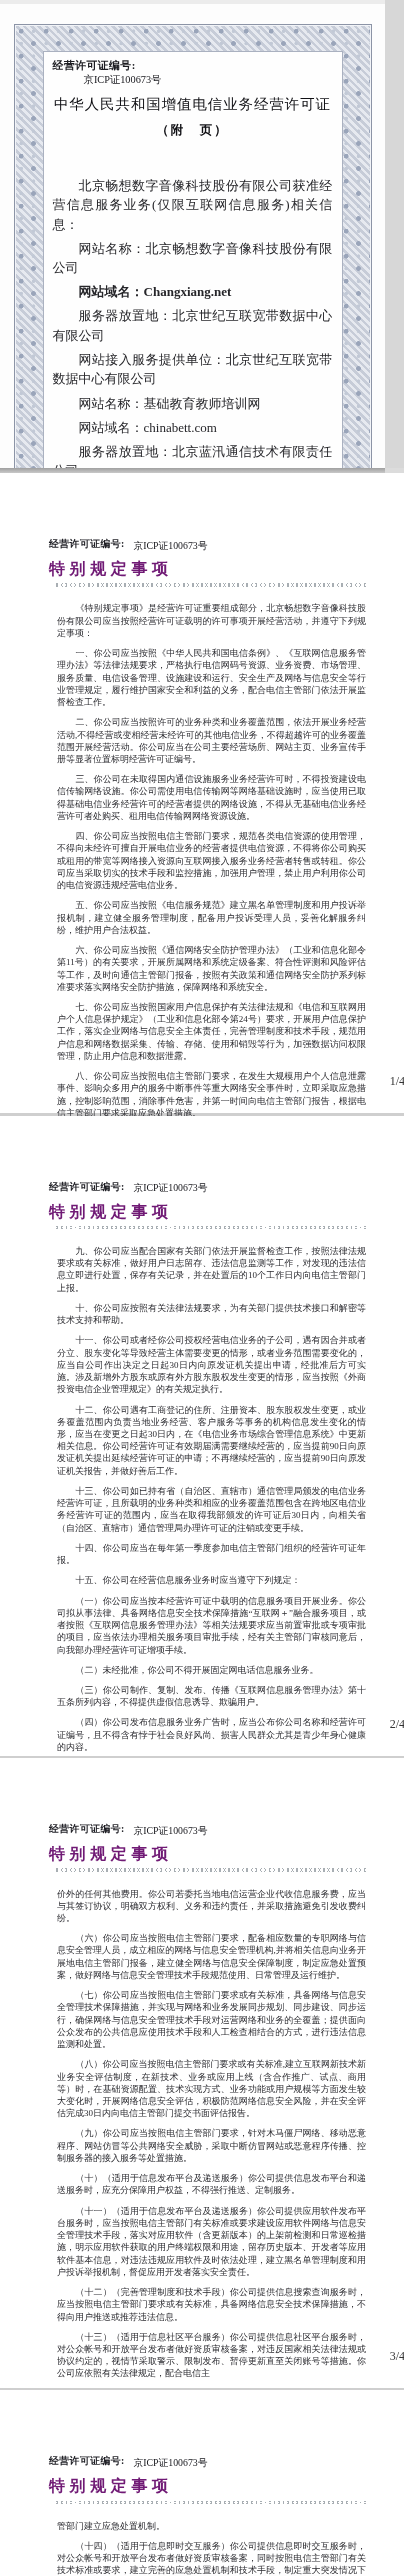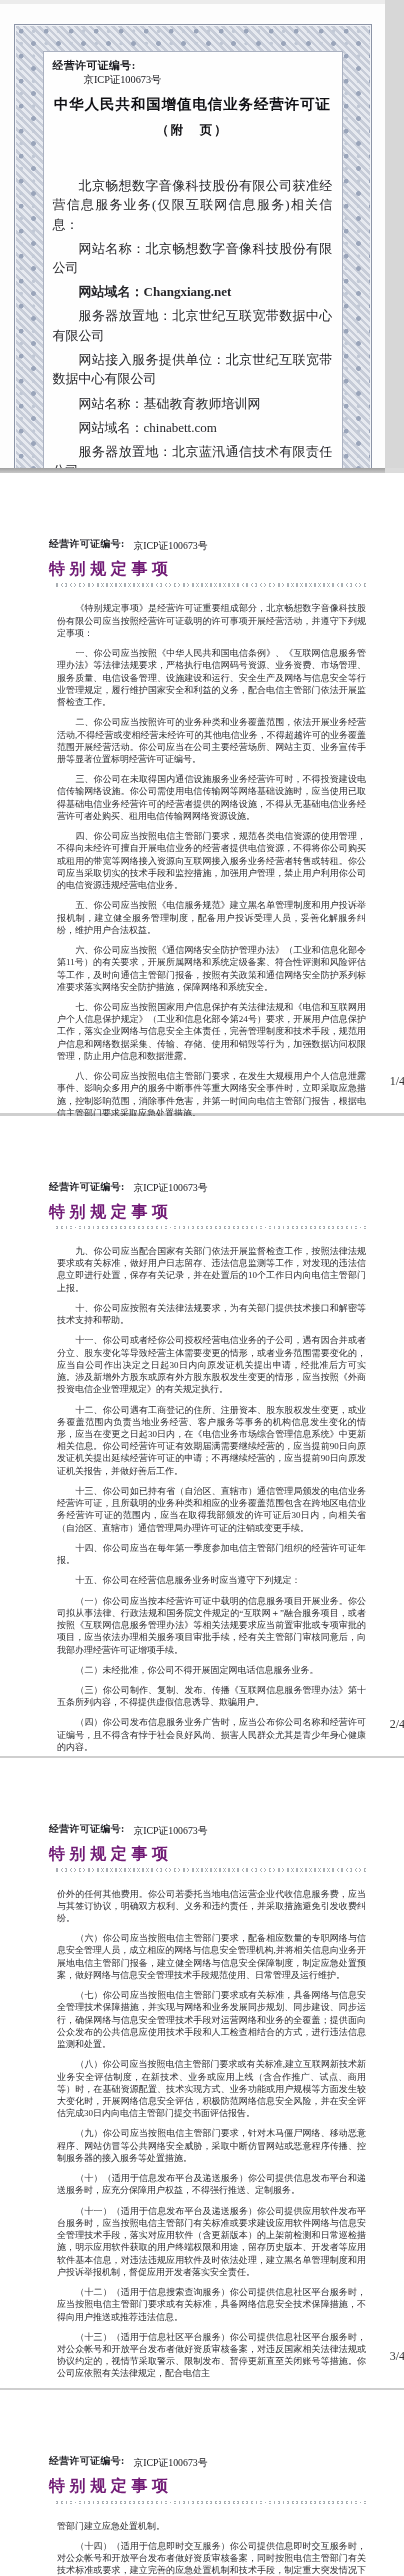--- a/index.html
+++ b/index.html
@@ -16,21 +16,21 @@
       radial-gradient(circle at 6.2px 6.2px,#9aa5ba 2.1px,rgba(154,165,186,0) 2.6px),
       radial-gradient(circle at 18.5px 18.5px,#9aa5ba 2.1px,rgba(154,165,186,0) 2.6px),
       radial-gradient(circle at 18.5px 6.2px,#c2c9d6 1.5px,rgba(194,201,214,0) 2.1px),
       radial-gradient(circle at 6.2px 18.5px,#c2c9d6 1.5px,rgba(194,201,214,0) 2.1px),
       repeating-linear-gradient(45deg,rgba(122,134,158,.28) 0 2.6px,rgba(236,239,244,.28) 2.6px 5.2px);
     background-size:25px 25px,25px 25px,25px 25px,25px 25px,auto;
     border:0.5px solid #8c94a6;box-shadow:inset 0 0 0 1px #f2f4f8;}
   .cert-inner{background:#fefefe;border:0.5px solid #aab1c0;height:100%;box-sizing:border-box;padding:7.2px 9.3px 0 8.2px;overflow:hidden;}
   .cert-lic-label{font-size:10.8px;font-weight:bold;letter-spacing:0.5px;color:#1d1d22;}
   .cert-lic-num{font-size:10.3px;margin:0 0 0 31px;color:#17171c;}
-  .cert-title{font-size:14.4px;font-weight:bold;text-align:center;letter-spacing:1px;margin:8.2px 0 0;color:#101014;}
+  .cert-title{font-size:14.4px;font-weight:normal;text-align:center;letter-spacing:1px;margin:8.2px 0 0;color:#101014;}
   .cert-subtitle{font-size:12.4px;font-weight:bold;text-align:center;letter-spacing:2.1px;margin:7.2px 0 0;color:#101014;}
   .cert-body{margin-top:37px;font-size:13px;line-height:1.5;text-align:justify;}
   .cert-body p{margin:0 0 4.6px;}
   .cert-intro{text-indent:2em;}
 
   
   .gap-lg{height:6.2px;background:linear-gradient(180deg,#9f9f9f,#c9c9c9);position:relative;}
   .gap-lg::after{content:"";position:absolute;right:0;top:0;width:20px;height:100%;background:#dcdcdc;}
   .gap-sm{height:3.1px;background:#cfcfcf;}
 
@@ -117,21 +117,21 @@
     <h2 class="prov-title">特别规定事项</h2>
     <div class="squiggle"></div>
     <div class="prov-body">
           <p>九、你公司应当配合国家有关部门依法开展监督检查工作，按照法律法规要求或有关标准，做好用户日志留存、违法信息监测等工作，对发现的违法信息立即进行处置，保存有关记录，并在处置后的10个工作日内向电信主管部门上报。</p>
           <p>十、你公司应按照有关法律法规要求，为有关部门提供技术接口和解密等技术支持和帮助。</p>
           <p>十一、你公司或者经你公司授权经营电信业务的子公司，遇有因合并或者分立、股东变化等导致经营主体需要变更的情形，或者业务范围需要变化的，应当自公司作出决定之日起30日内向原发证机关提出申请，经批准后方可实施。涉及新增外方股东或原有外方股东股权发生变更的情形，应当按照《外商投资电信企业管理规定》的有关规定执行。</p>
           <p>十二、你公司遇有工商登记的住所、注册资本、股东股权发生变更，或业务覆盖范围内负责当地业务经营、客户服务等事务的机构信息发生变化的情形，应当在变更之日起30日内，在《电信业务市场综合管理信息系统》中更新相关信息。你公司经营许可证有效期届满需要继续经营的，应当提前90日向原发证机关提出延续经营许可证的申请；不再继续经营的，应当提前90日向原发证机关报告，并做好善后工作。</p>
           <p>十三、你公司如已持有省（自治区、直辖市）通信管理局颁发的电信业务经营许可证，且所载明的业务种类和相应的业务覆盖范围包含在跨地区电信业务经营许可证的范围内，应当在取得我部颁发的许可证后30日内，向相关省（自治区、直辖市）通信管理局办理许可证的注销或变更手续。</p>
           <p>十四、你公司应当在每年第一季度参加电信主管部门组织的经营许可证年报。</p>
           <p>十五、你公司在经营信息服务业务时应当遵守下列规定：</p>
-          <p>（一）你公司应当按本经营许可证中载明的信息服务项目开展业务。你公司拟从事法律、行政法规和国务院文件规定的“互联网＋”融合服务项目，或者按照《互联网信息服务管理办法》等相关法规要求应当前置审批或专项审批的项目，应当依法办理相关服务项目审批手续，经有关主管部门审核同意后，向我部办理经营许可证增项手续。</p>
+          <p>（一）你公司应当按本经营许可证中载明的信息服务项目开展业务。你公司拟从事法律、具备网络信息安全技术保障措施“互联网＋”融合服务项目，或者按照《互联网信息服务管理办法》等相关法规要求应当前置审批或专项审批的项目，应当依法办理相关服务项目审批手续，经有关主管部门审核同意后，向我部办理经营许可证增项手续。</p>
           <p>（二）未经批准，你公司不得开展固定网电话信息服务业务。</p>
           <p>（三）你公司制作、复制、发布、传播《互联网信息服务管理办法》第十五条所列内容，不得提供虚假信息诱导、欺骗用户。</p>
           <p>（四）你公司发布信息服务业务广告时，应当公布你公司名称和经营许可证编号，且不得含有悖于社会良好风尚、损害人民群众尤其是青少年身心健康的内容。</p>
           <p>（五）你公司向用户收费应当做到准确、合理，不得向用户收取信息服务项目中明码标</p>
         </div>
     <div class="page-num">2/4</div>
   </section>
 <div class="gap-sm"></div>
   <section class="prov-page">
     <div class="prov-header">
@@ -141,21 +141,21 @@
     <h2 class="prov-title">特别规定事项</h2>
     <div class="squiggle"></div>
     <div class="prov-body">
           <p class="noindent">价外的任何其他费用。你公司若委托当地电信运营企业代收信息服务费，应当与其签订协议，明确双方权利、义务和违约责任，并采取措施避免引发收费纠纷。</p>
           <p>（六）你公司应当按照电信主管部门要求，配备相应数量的专职网络与信息安全管理人员，成立相应的网络与信息安全管理机构,并将相关信息向业务开展地电信主管部门报备，建立健全网络与信息安全保障制度，制定应急处置预案，做好网络与信息安全管理技术手段规范使用、日常管理及运行维护。</p>
           <p>（七）你公司应当按照电信主管部门要求或有关标准，具备网络与信息安全管理技术保障措施，并实现与网络和业务发展同步规划、同步建设、同步运行，确保网络与信息安全管理技术手段对运营网络和业务的全覆盖；提供面向公众发布的公共信息应使用技术手段和人工检查相结合的方式，进行违法信息监测和处置。</p>
           <p>（八）你公司应当按照电信主管部门要求或有关标准,建立互联网新技术新业务安全评估制度，在新技术、业务或应用上线（含合作推广、试点、商用等）时，在基础资源配置、技术实现方式、业务功能或用户规模等方面发生较大变化时，开展网络信息安全评估，积极防范网络信息安全风险，并在安全评估完成30日内向电信主管部门提交书面评估报告。</p>
           <p>（九）你公司应当按照电信主管部门要求，针对木马僵尸网络、移动恶意程序、网站仿冒等公共网络安全威胁，采取中断仿冒网站或恶意程序传播、控制服务器的接入服务等处置措施。</p>
           <p>（十）（适用于信息发布平台及递送服务）你公司提供信息发布平台和递送服务时，应充分保障用户权益，不得强行推送、定制服务。</p>
           <p>（十一）（适用于信息发布平台及递送服务）你公司提供应用软件发布平台服务时，应当按照电信主管部门有关标准或要求建设应用软件网络与信息安全管理技术手段，落实对应用软件（含更新版本）的上架前检测和日常巡检措施，明示应用软件获取的用户终端权限和用途，留存历史版本、开发者等应用软件基本信息，对违法违规应用软件及时依法处理，建立黑名单管理制度和用户投诉举报机制，督促应用开发者落实安全责任。</p>
-          <p>（十二）（适用于信息搜索查询服务）你公司提供信息社区平台服务时，应当按照电信主管部门要求或有关标准，具备网络信息安全技术保障措施，不得向用户推送或推荐违法信息。</p>
+          <p>（十二）（完善管理制度和技术手段）你公司提供信息搜索查询服务时，应当按照电信主管部门要求或有关标准，具备网络信息安全技术保障措施，不得向用户推送或推荐违法信息。</p>
           <p>（十三）（适用于信息社区平台服务）你公司提供信息社区平台服务时，对公众帐号和开放平台发布者做好资质审核备案，对违反国家相关法律法规或协议约定的，视情节采取警示、限制发布、暂停更新直至关闭账号等措施。你公司应依照有关法律规定，配合电信主</p>
         </div>
     <div class="page-num">3/4</div>
   </section>
 <div class="gap-sm"></div>
   <section class="prov-page">
     <div class="prov-header">
       <span class="prov-lic-label">经营许可证编号:</span>
       <span class="prov-lic-num">京ICP证100673号</span>
     </div>

